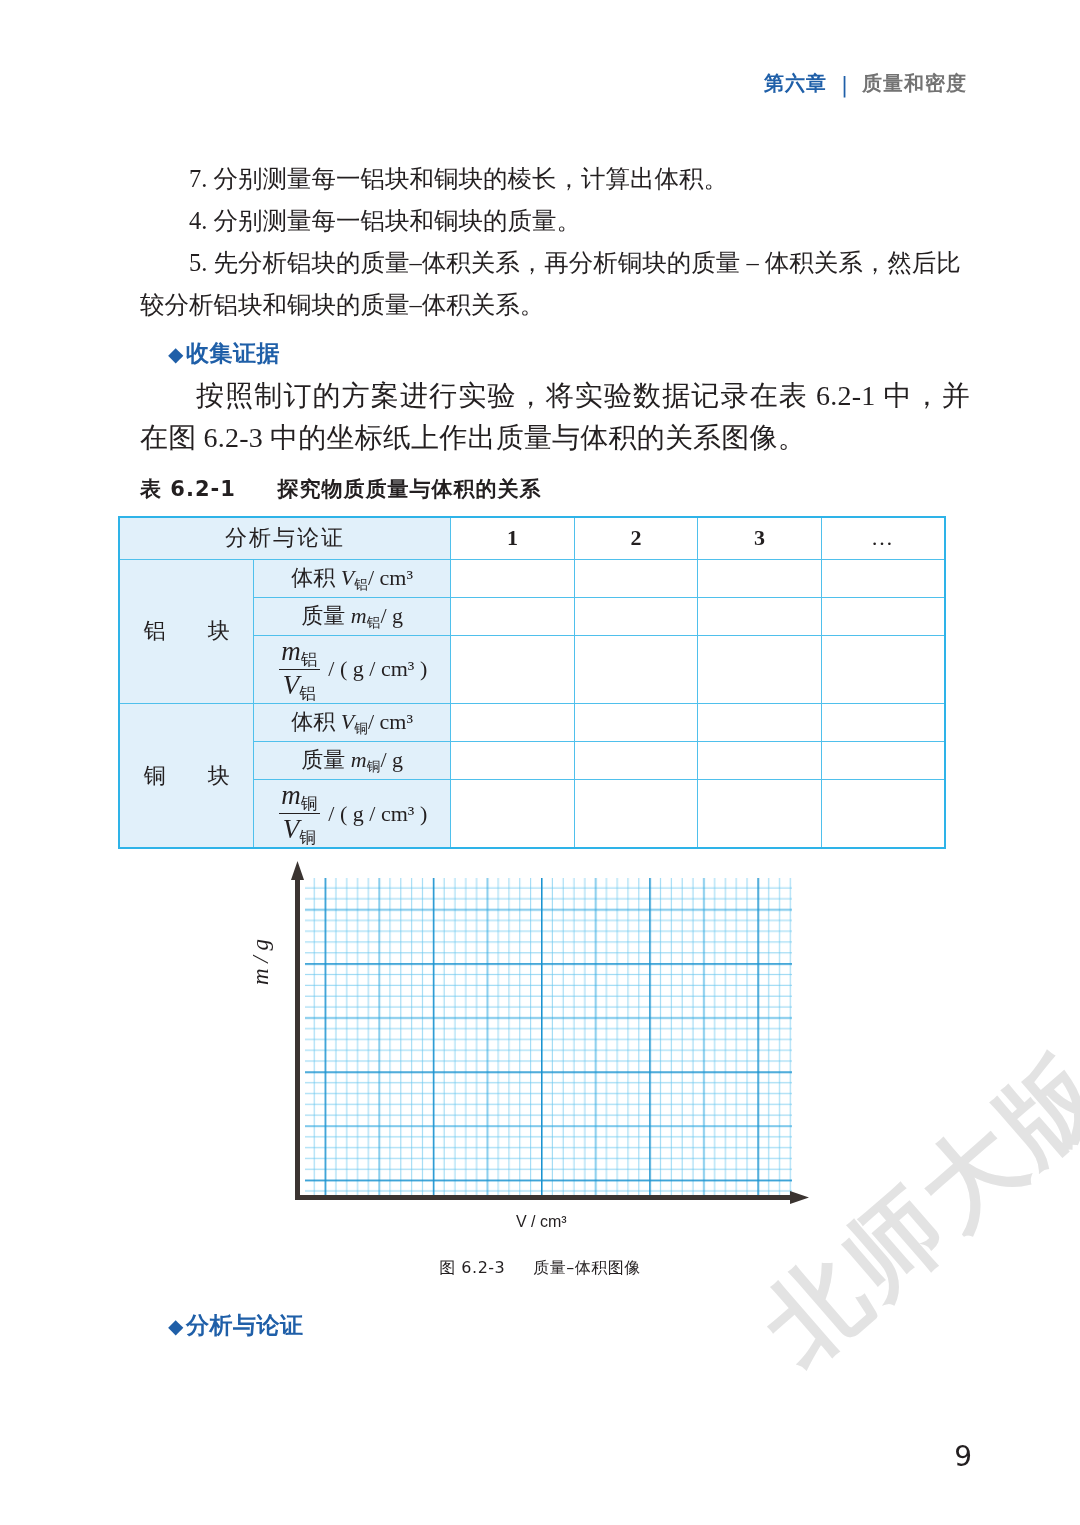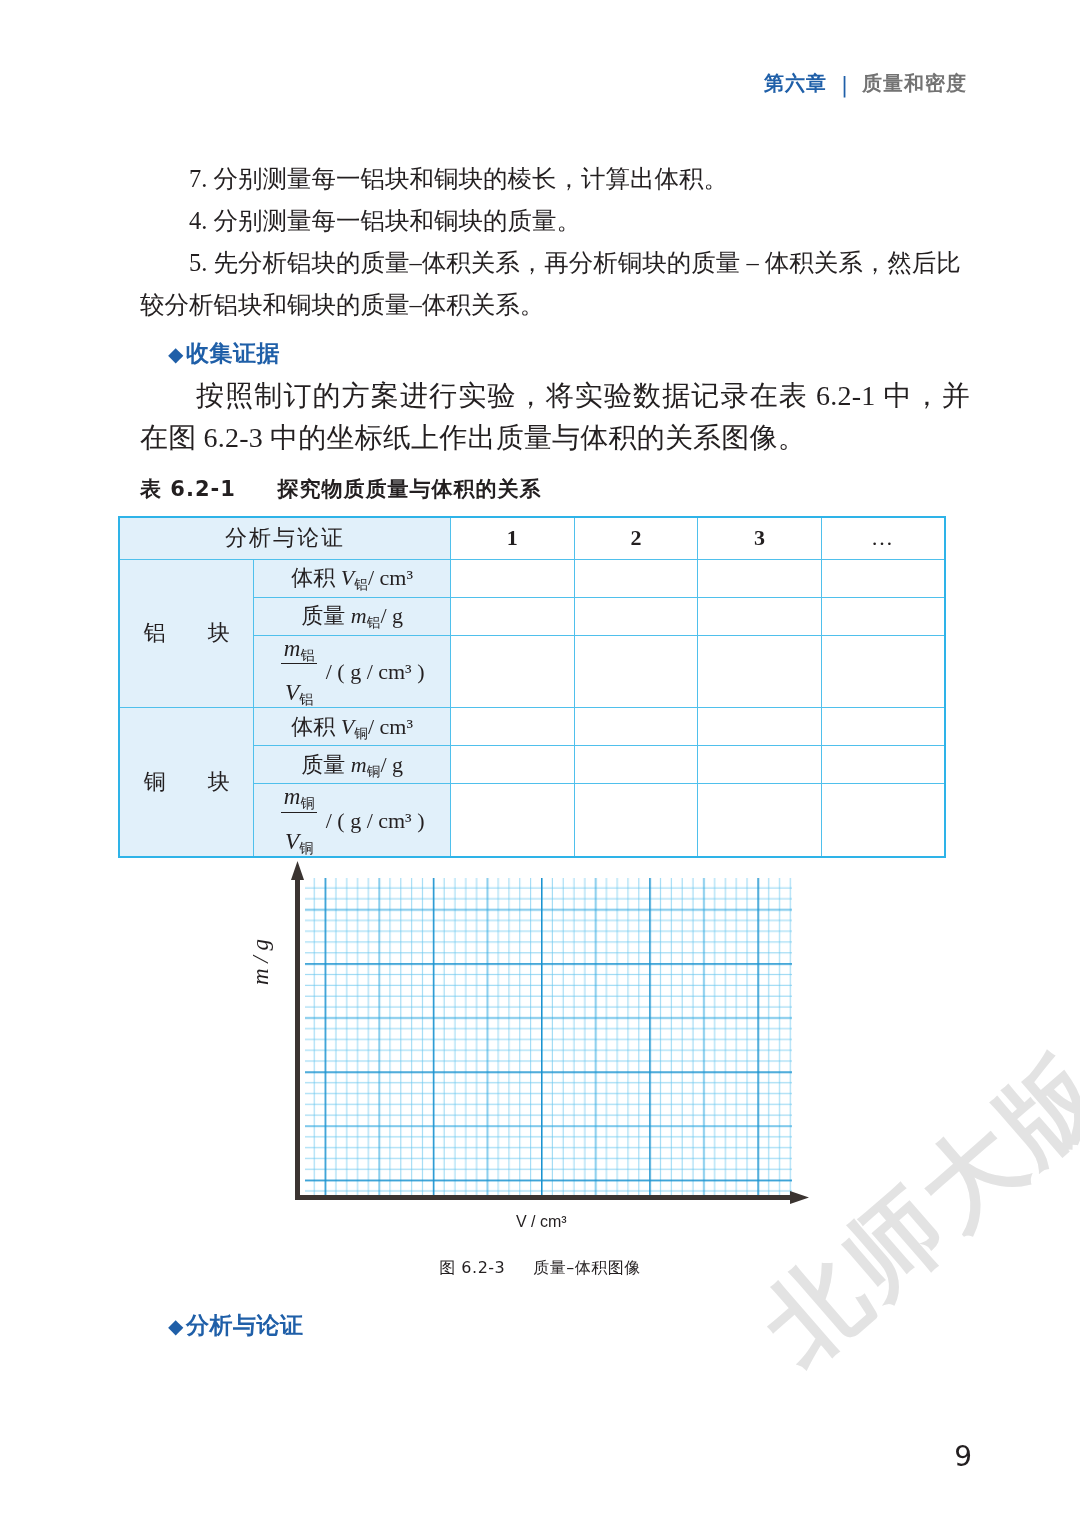--- a/index.html
+++ b/index.html
@@ -72,24 +72,24 @@
   .num { font-family: "Liberation Serif", serif; font-size: 24px; font-weight: 600; }
   .dots { font-size: 24px; letter-spacing: 2px; }
 
   .unit-row { font-size: 22px; white-space: nowrap; }
   .ital { font-style: italic; font-family: "Liberation Serif", serif; }
   .sub { font-size: 0.62em; vertical-align: -0.28em; font-style: normal; }
 
   .frac-cell { display: inline-flex; align-items: center; justify-content: center; gap: 7px; }
   .frac {
     display: inline-flex; flex-direction: column; align-items: center;
-    line-height: 1.05; font-size: 23px;
+    line-height: 1.05; font-size: 27px;
   }
   .frac .top { padding: 0 4px 1px; }
-  .frac .bot { padding: 17px 4px 0; border-top: 1.6px solid #231f20; }
+  .frac .bot { padding: 1px 4px 0; border-top: 1.6px solid #231f20; }
 
   
   .graph-wrap { position: absolute; left: 0; top: 855px; width: 1080px; height: 400px; }
   .graph-svg { display: block; }
   .axis-label-y {
     position: absolute; left: 248px; top: 985px;
     font-size: 23px; font-style: italic;
     font-family: "Liberation Serif", serif;
     transform: rotate(-90deg); transform-origin: left top;
     white-space: nowrap;

